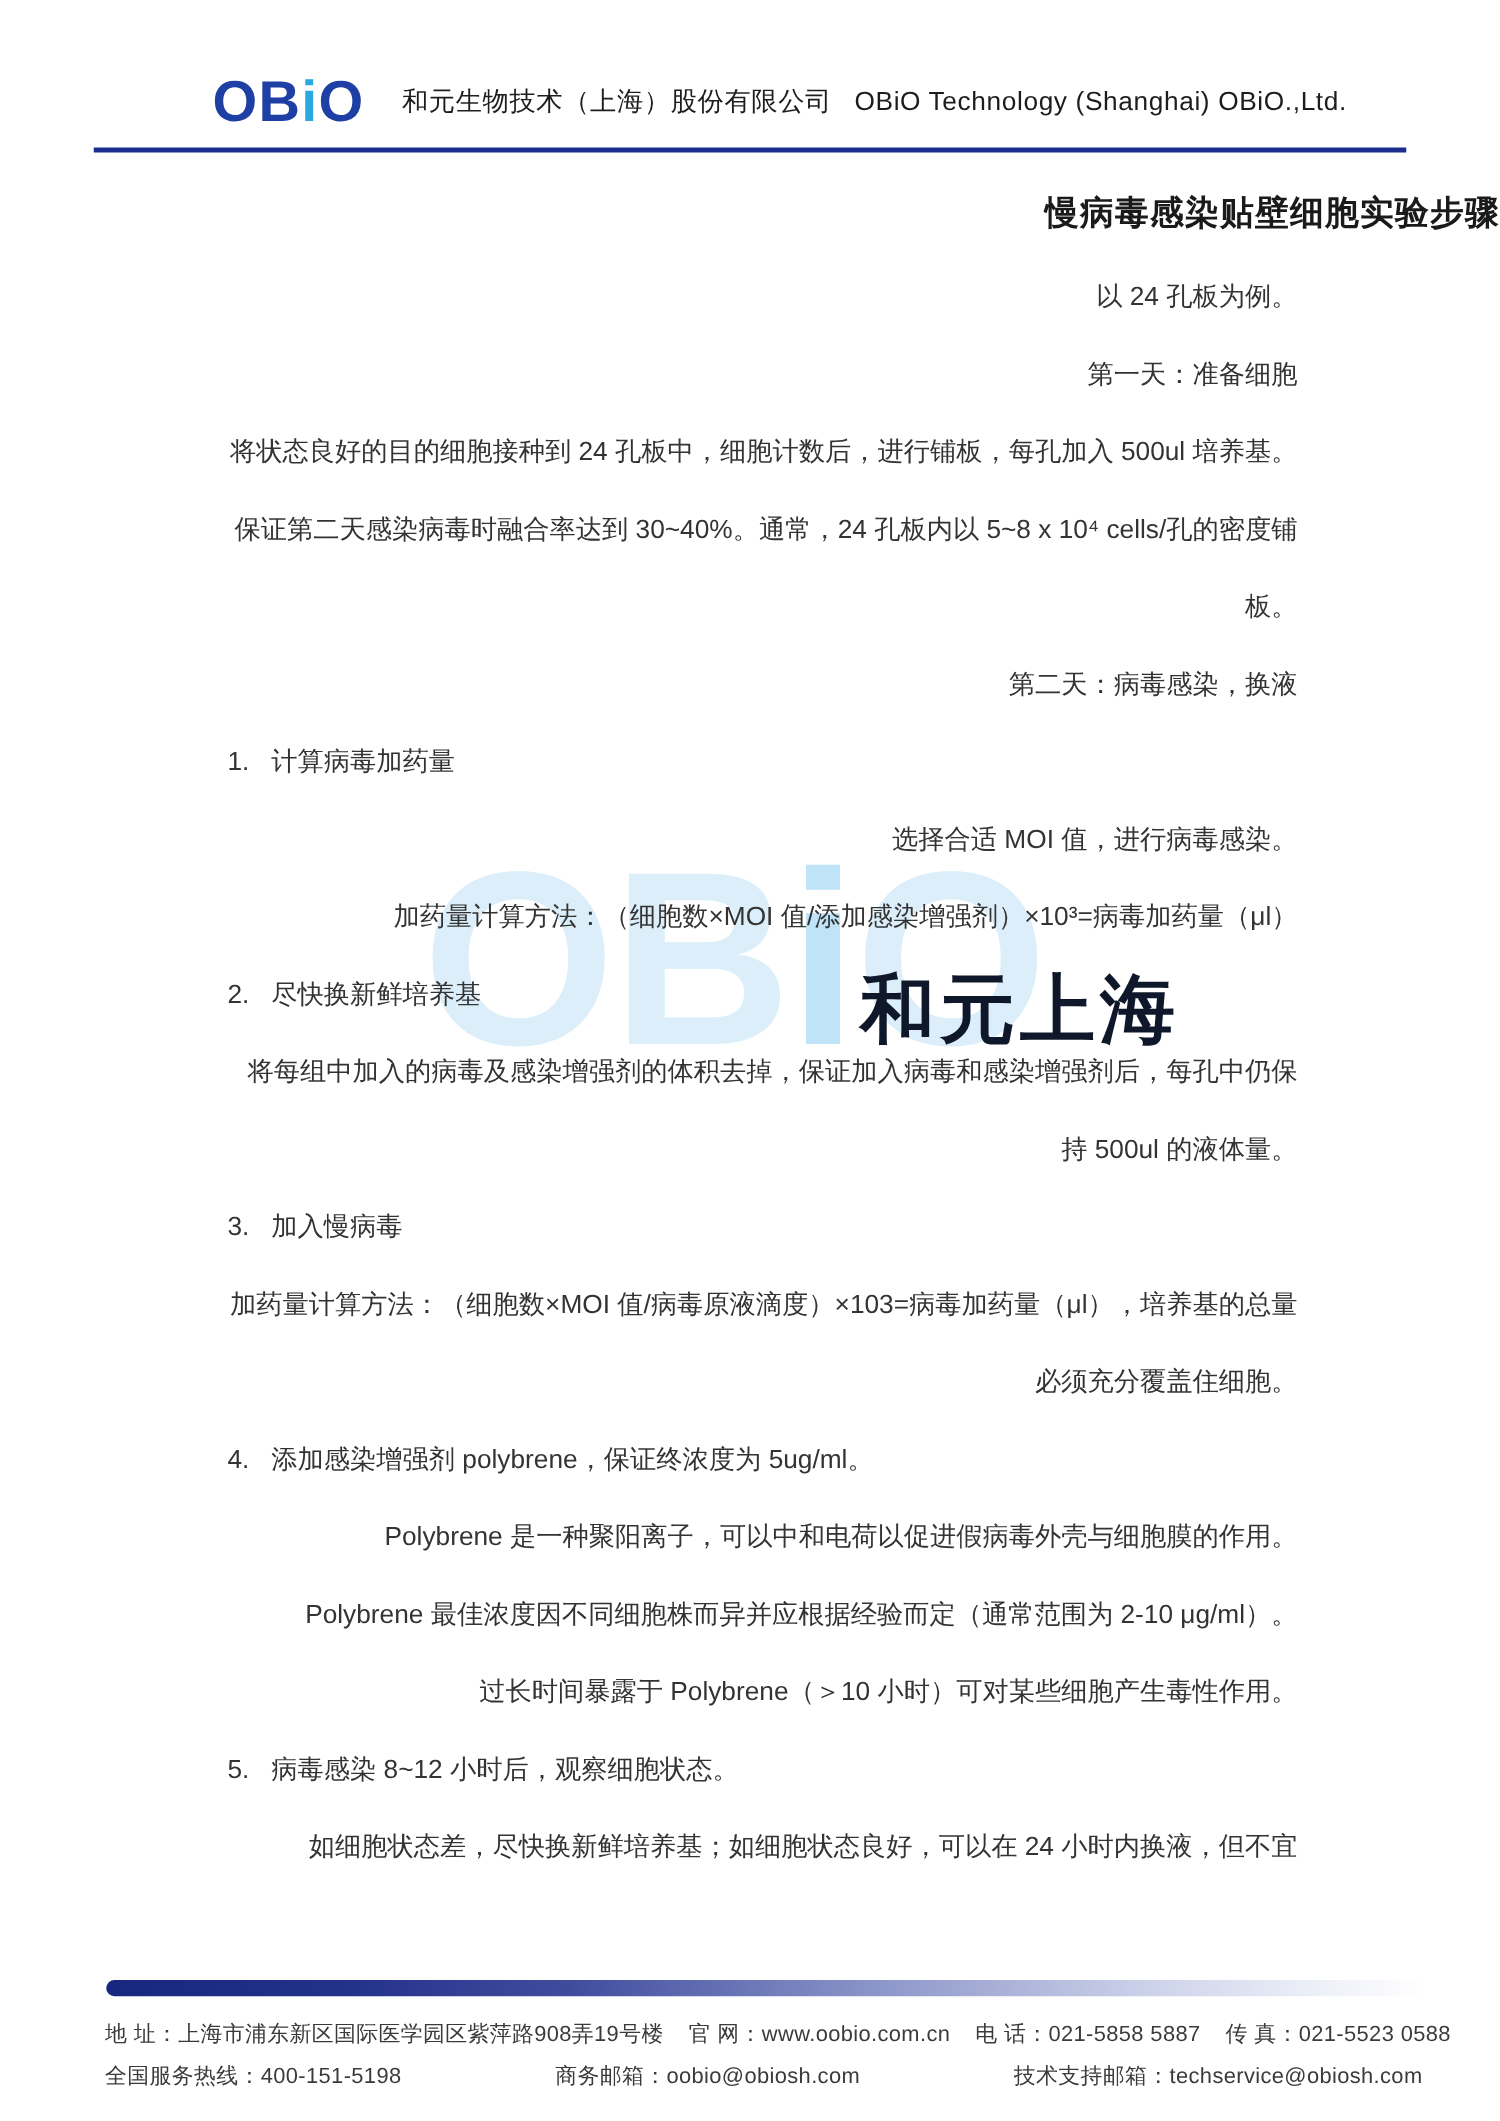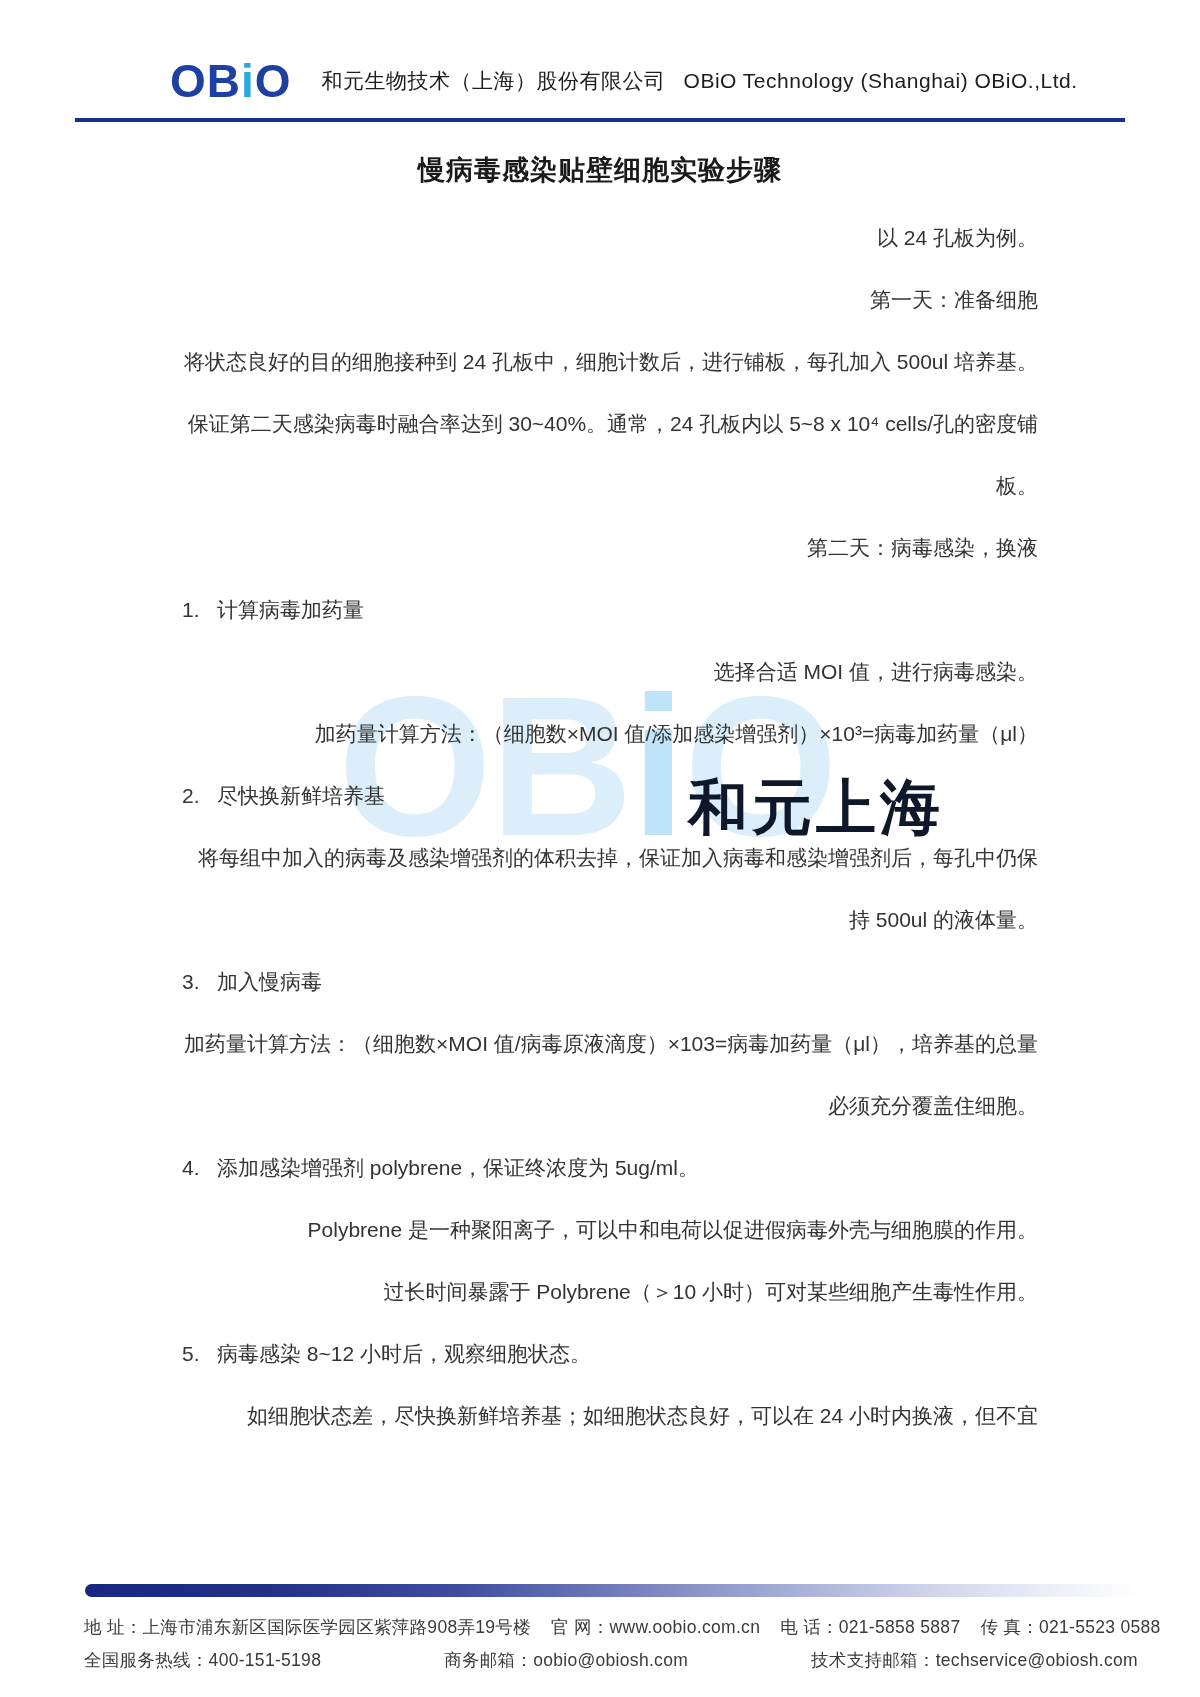--- a/index.html
+++ b/index.html
@@ -40,21 +40,21 @@
     font-size: 21px;
     color: #1d1d1d;
     letter-spacing: 0.5px;
     white-space: nowrap;
   }
   .company .cn { margin-right: 18px; }
 
   
   .doc-title {
     margin-top: 27px;
-    text-align: center;
+    text-align: right;
     font-size: 27px;
     font-weight: bold;
     color: #1a1a1a;
     line-height: 42px;
     letter-spacing: 1px;
   }
 
   
   .content {
     position: relative;
@@ -174,20 +174,21 @@
       </div>
       <p class="sub-indent justify">加药量计算方法：（细胞数×MOI 值/病毒原液滴度）×103=病毒加药量（μl），培养基的总量必须充分覆盖住细胞。</p>
     </div>
 
     <div class="step">
       <div class="step-head">
         <span class="num">4.</span>
         <span class="step-title">添加感染增强剂 polybrene，保证终浓度为 5ug/ml。</span>
       </div>
       <p class="sub-indent">Polybrene 是一种聚阳离子，可以中和电荷以促进假病毒外壳与细胞膜的作用。</p>
+      <p class="sub-indent">Polybrene 最佳浓度因不同细胞株而异并应根据经验而定（通常范围为 2-10 μg/ml）。</p>
       <p class="sub-indent">过长时间暴露于 Polybrene（＞10 小时）可对某些细胞产生毒性作用。</p>
     </div>
 
     <div class="step">
       <div class="step-head">
         <span class="num">5.</span>
         <span class="step-title">病毒感染 8~12 小时后，观察细胞状态。</span>
       </div>
       <p class="sub-indent">如细胞状态差，尽快换新鲜培养基；如细胞状态良好，可以在 24 小时内换液，但不宜</p>
     </div>

